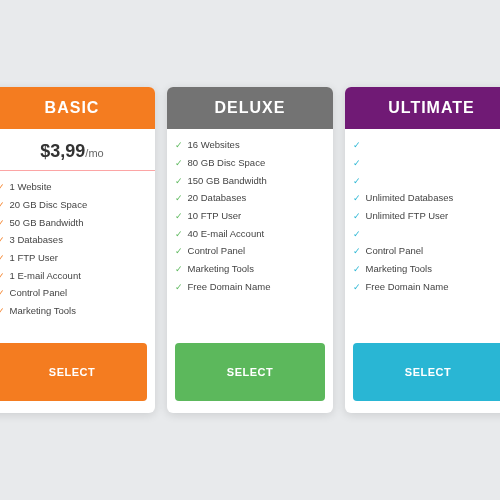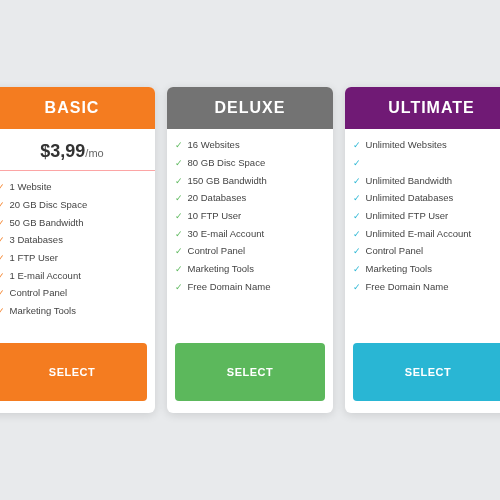--- a/index.html
+++ b/index.html
@@ -169,21 +169,21 @@
         <div class="feature-item">
           <span class="check-icon">✓</span>
           <span>20 Databases</span>
         </div>
         <div class="feature-item">
           <span class="check-icon">✓</span>
           <span>10 FTP User</span>
         </div>
         <div class="feature-item">
           <span class="check-icon">✓</span>
-          <span>30 E-mail Account</span>
+          <span>40 E-mail Account</span>
         </div>
         <div class="feature-item">
           <span class="check-icon">✓</span>
           <span>Control Panel</span>
         </div>
         <div class="feature-item">
           <span class="check-icon">✓</span>
           <span>Marketing Tools</span>
         </div>
         <div class="feature-item">
@@ -191,40 +191,37 @@
           <span>Free Domain Name</span>
         </div>
       </div>
       <div class="plan-footer"><button class="select-btn">SELECT</button></div>
     </div>
     <div class="plan-card ultimate">
       <div class="plan-header"><span class="plan-name">ULTIMATE</span></div>
       <div class="plan-features">
         <div class="feature-item">
           <span class="check-icon">✓</span>
-          <span>Unlimited Websites</span>
-        </div>
-        <div class="feature-item">
-          <span class="check-icon">✓</span>
-        </div>
-        <div class="feature-item">
-          <span class="check-icon">✓</span>
-          <span>Unlimited Bandwidth</span>
+        </div>
+        <div class="feature-item">
+          <span class="check-icon">✓</span>
+        </div>
+        <div class="feature-item">
+          <span class="check-icon">✓</span>
         </div>
         <div class="feature-item">
           <span class="check-icon">✓</span>
           <span>Unlimited Databases</span>
         </div>
         <div class="feature-item">
           <span class="check-icon">✓</span>
           <span>Unlimited FTP User</span>
         </div>
         <div class="feature-item">
           <span class="check-icon">✓</span>
-          <span>Unlimited E-mail Account</span>
         </div>
         <div class="feature-item">
           <span class="check-icon">✓</span>
           <span>Control Panel</span>
         </div>
         <div class="feature-item">
           <span class="check-icon">✓</span>
           <span>Marketing Tools</span>
         </div>
         <div class="feature-item">

